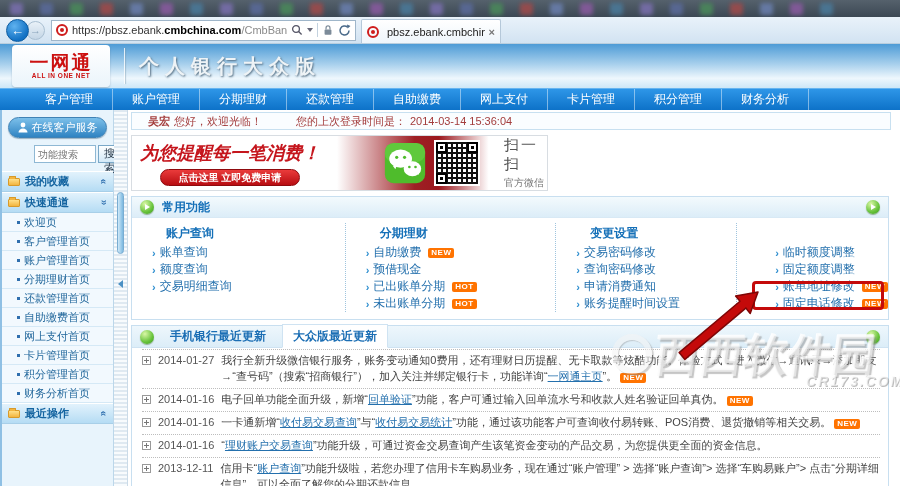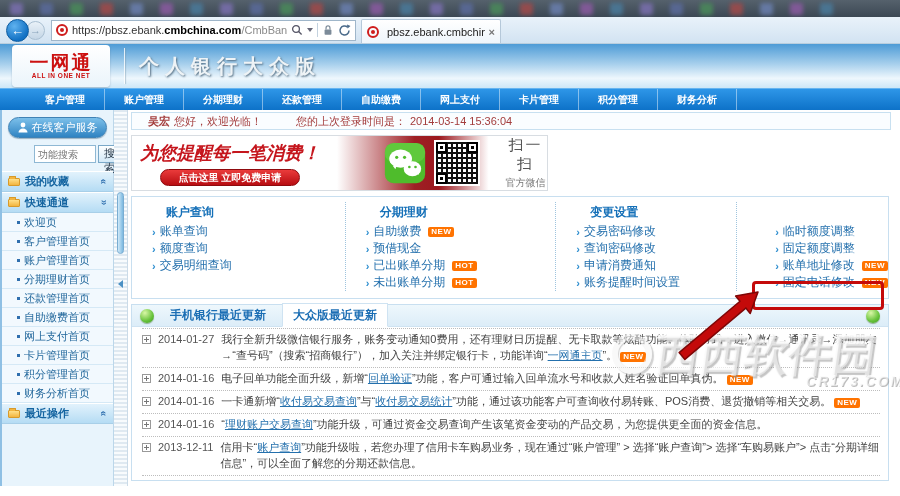--- a/index.html
+++ b/index.html
@@ -44,21 +44,21 @@
     box-shadow:0 1px 2px rgba(60,90,120,.35); flex:none;}
   .logo-cn { color:#cc1111; font-weight:900; font-size:19px; letter-spacing:2px; line-height:19px;}
   .logo-en { color:#cc1111; font-weight:bold; font-size:6.5px; letter-spacing:.5px; }
   .hdr-div { width:1px; height:36px; background:rgba(255,255,255,.8); box-shadow:1px 0 1px rgba(120,150,170,.5); margin:0 14px; }
   .product-name { font-size:20px; letter-spacing:6px; color:#eef3f6; font-weight:bold;
     text-shadow:1px 1px 2px rgba(80,105,125,.95); }
 
   
   .nav-bar { height:22px; background:linear-gradient(#2e96e8,#0d72c8); border-top:1px solid #66b4f0;
     display:flex; align-items:stretch; padding-left:26px; }
-  .nav-item { color:#fff; font-size:10px; font-weight:bold; padding:0 19px; display:flex; align-items:center;
+  .nav-item { color:#fff; font-size:12px; font-weight:normal; padding:0 19px; display:flex; align-items:center;
     border-right:1px solid rgba(255,255,255,.45); }
 
   
   .content { display:flex; height:376px; border-left:2px solid #8fc0e4; }
   .sidebar { width:112px; background:#e8f4fc; border-right:1px solid #bcd7ea; font-size:11px; flex:none;
     display:flex; flex-direction:column; }
   .service-btn { margin:7px 6px 5px; height:21px; border-radius:11px; border:1px solid #3f82b5;
     background:linear-gradient(#7cc0ea,#2f83c2); color:#fff; display:flex; align-items:center;
     justify-content:center; gap:4px; font-size:11px; box-shadow:0 1px 1px rgba(40,80,110,.4); }
   .search-row { display:flex; gap:2px; margin:2px 4px 8px;padding-left:28px; }
@@ -102,21 +102,21 @@
   .slogan { color:#c5161d; font-size:18px; font-weight:bold; font-style:italic; white-space:nowrap;}
   .apply-btn { margin:4px auto 0; width:140px; height:17px; line-height:15px; border-radius:9px;
     background:linear-gradient(#ea3b3b,#b80d12); border:1px solid #8f0a0e; color:#fff; font-size:10px; font-weight:bold;}
   .wechat { width:42px; height:42px; margin-left:56px; position:relative; z-index:1; flex:none;}
   .qr { width:46px; height:46px; margin-left:8px; position:relative; z-index:1; flex:none; border:2px solid #fff;
     background:repeating-linear-gradient(0deg,#111 0 2px,transparent 2px 5px),
                repeating-linear-gradient(90deg,#111 0 2px,#fff 2px 5px);}
   .qr i { position:absolute; width:11px; height:11px; border:2px solid #000; background:#fff;}
   .qr i::after { content:""; position:absolute; left:2px; top:2px; width:3px; height:3px; background:#000;}
   .qr i.tl{left:0;top:0;} .qr i.tr{right:0;top:0;} .qr i.bl{left:0;bottom:0;}
-  .scan { margin-left:24px; z-index:1;text-align:center;}
+  .scan { margin-left:24px; z-index:1;}
   .scan1 { font-size:15px; color:#555; letter-spacing:2px;}
   .scan2 { font-size:10px; color:#777; margin-top:2px;}
 
   .panel { margin-top:5px; border:1px solid #c8dff0; width:758px; background:#fff;}
   .panel-header { height:21px; background:linear-gradient(#f3fafd,#dcedf8); border-bottom:1px solid #d8e9f5;
     display:flex; align-items:center; padding:0 8px; gap:8px;}
   .panel-title { color:#1570b8; font-weight:bold; font-size:12px;}
   .green-icon { width:14px; height:14px; border-radius:50%; flex:none; position:relative;
     background:radial-gradient(circle at 35% 28%,#d9f7a6,#66c23a 60%,#3d9620); box-shadow:0 1px 1px rgba(60,110,40,.5);}
   .green-icon.arrow::after { content:""; position:absolute; left:5px; top:4px; width:0; height:0;
@@ -364,20 +364,26 @@
           <i class="tr"></i>
           <i class="bl"></i>
         </div>
       <div class="scan">
         <div class="scan1">扫一扫</div>
         <div class="scan2">官方微信</div>
       </div>
     </div>
 
     <div class="panel">
+      <div class="panel-header">
+        <span class="green-icon arrow"></span>
+        <span class="panel-title">常用功能</span>
+        <span class="spacer"></span>
+        <span class="green-icon arrow"></span>
+      </div>
       <div class="func-body" id="funcBody">
           <div class="func-col c0">
             <div class="func-header">账户查询</div>
             <div class="func-item">
               <span class="arr">›</span>
               <span>账单查询</span>
             </div>
             <div class="func-item">
               <span class="arr">›</span>
               <span>额度查询</span>

